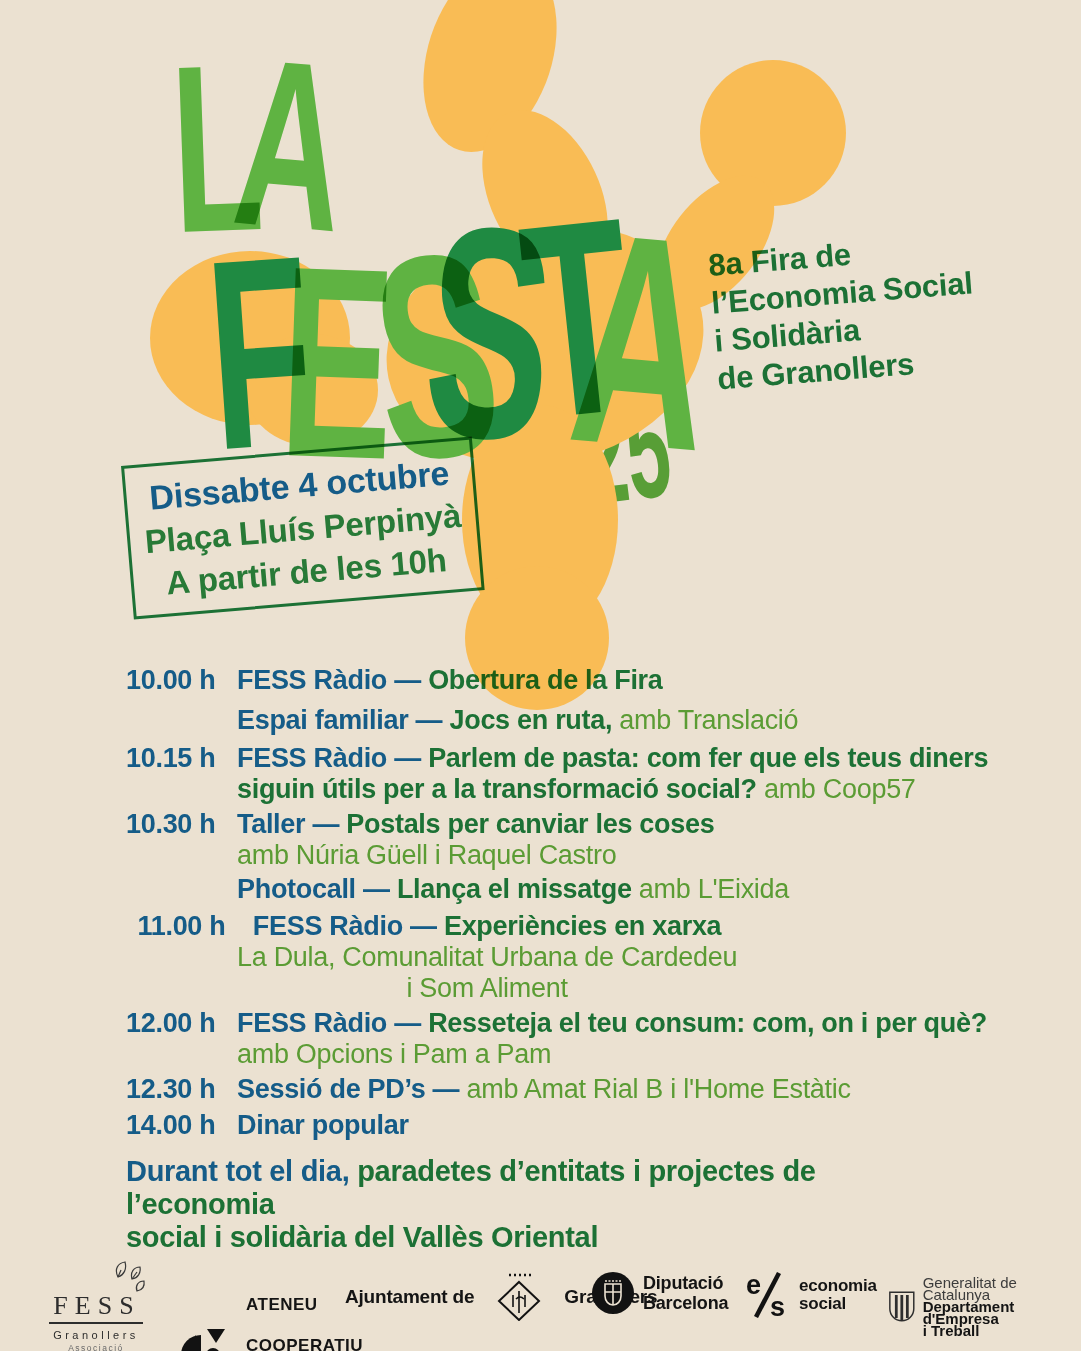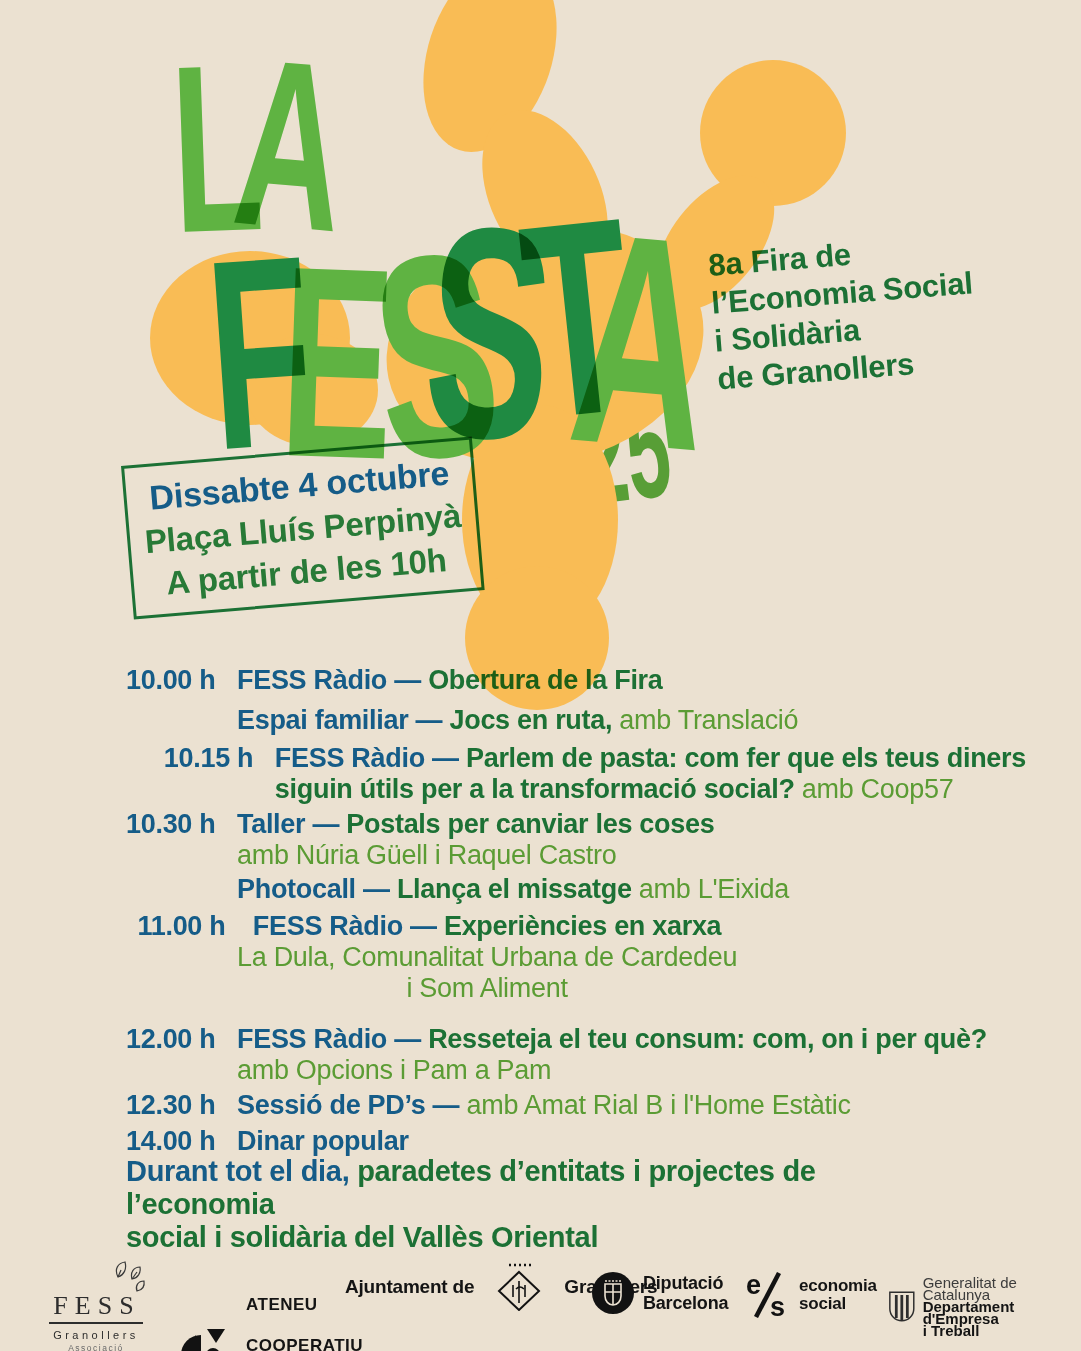--- a/index.html
+++ b/index.html
@@ -56,21 +56,21 @@
   .logo{position:absolute;display:flex;align-items:center;gap:9px;}
   .logo-col{display:flex;flex-direction:column;}
   #logo-fess{left:40px;top:16px;width:112px;flex-direction:column;gap:0;align-items:center;}
   .fess-leaves{align-self:flex-end;margin-right:2px;margin-bottom:-4px;}
   .fess-name{font-family:"Liberation Serif",serif;font-size:26px;letter-spacing:7px;color:#2d2d2d;line-height:26px;
     border-bottom:2px solid #2d2d2d;padding:0 2px 3px 4px;}
   .fess-city{font-size:11px;letter-spacing:3.5px;color:#2d2d2d;margin-top:5px;}
   .fess-sub{font-size:8.5px;letter-spacing:1.5px;color:#6a6a6a;margin-top:2px;}
   #logo-ateneu{left:163px;top:26px;}
   .ateneu-text div{font-size:17px;font-weight:700;line-height:12.5px;letter-spacing:0.5px;margin-top:28px;}
-  #logo-ajuntament{left:345px;top:18px;gap:20px;}
+  #logo-ajuntament{left:345px;top:28px;gap:20px;}
   .aj-text{font-size:19px;font-weight:700;letter-spacing:-0.2px;}
   #logo-diputacio{left:592px;top:27px;}
   .dip-text div{font-size:18px;font-weight:700;line-height:20px;letter-spacing:-0.2px;}
   #logo-es{left:746px;top:27px;}
   .es-text div{font-size:17px;font-weight:700;line-height:18px;letter-spacing:-0.2px;}
   #logo-generalitat{left:888px;top:32px;gap:7px;}
   .gen-text div{font-size:15px;line-height:12px;letter-spacing:0;}
   .gen-line1{font-weight:400;color:#3c3c3c;}
   .gen-line2,.gen-line3{font-weight:700;}
 </style>
@@ -125,21 +125,21 @@
         <div class="sch-lines">
           <div><span class="seg-blue">FESS Ràdio — </span><span class="seg-dark">Obertura de la Fira</span></div>
         </div>
       </div>
       <div class="sch-row" style="margin-top: 9px;">
         <div class="sch-time"></div>
         <div class="sch-lines">
           <div><span class="seg-blue">Espai familiar — </span><span class="seg-dark">Jocs en ruta, </span><span class="seg-light">amb Translació</span></div>
         </div>
       </div>
-      <div class="sch-row" style="margin-top: 7px; justify-content: flex-end;">
+      <div class="sch-row" style="margin-top: 7px;">
         <div class="sch-time">10.15 h</div>
         <div class="sch-lines">
           <div><span class="seg-blue">FESS Ràdio — </span><span class="seg-dark">Parlem de pasta: com fer que els teus diners</span></div>
           <div><span class="seg-dark">siguin útils per a la transformació social? </span><span class="seg-light">amb Coop57</span></div>
         </div>
       </div>
       <div class="sch-row" style="margin-top: 4px;">
         <div class="sch-time">10.30 h</div>
         <div class="sch-lines">
           <div><span class="seg-blue">Taller — </span><span class="seg-dark">Postals per canviar les coses</span></div>
@@ -153,21 +153,21 @@
         </div>
       </div>
       <div class="sch-row" style="margin-top: 6px; text-align: center;">
         <div class="sch-time">11.00 h</div>
         <div class="sch-lines">
           <div><span class="seg-blue">FESS Ràdio — </span><span class="seg-dark">Experiències en xarxa</span></div>
           <div><span class="seg-light">La Dula, Comunalitat Urbana de Cardedeu</span></div>
           <div><span class="seg-light">i Som Aliment</span></div>
         </div>
       </div>
-      <div class="sch-row" style="margin-top: 20px;">
+      <div class="sch-row" style="margin-top: 4px;">
         <div class="sch-time">12.00 h</div>
         <div class="sch-lines">
           <div><span class="seg-blue">FESS Ràdio — </span><span class="seg-dark">Resseteja el teu consum: com, on i per què?</span></div>
           <div><span class="seg-light">amb Opcions i Pam a Pam</span></div>
         </div>
       </div>
       <div class="sch-row" style="margin-top: 4px;">
         <div class="sch-time">12.30 h</div>
         <div class="sch-lines">
           <div><span class="seg-blue">Sessió de PD’s — </span><span class="seg-light">amb Amat Rial B i l'Home Estàtic</span></div>

